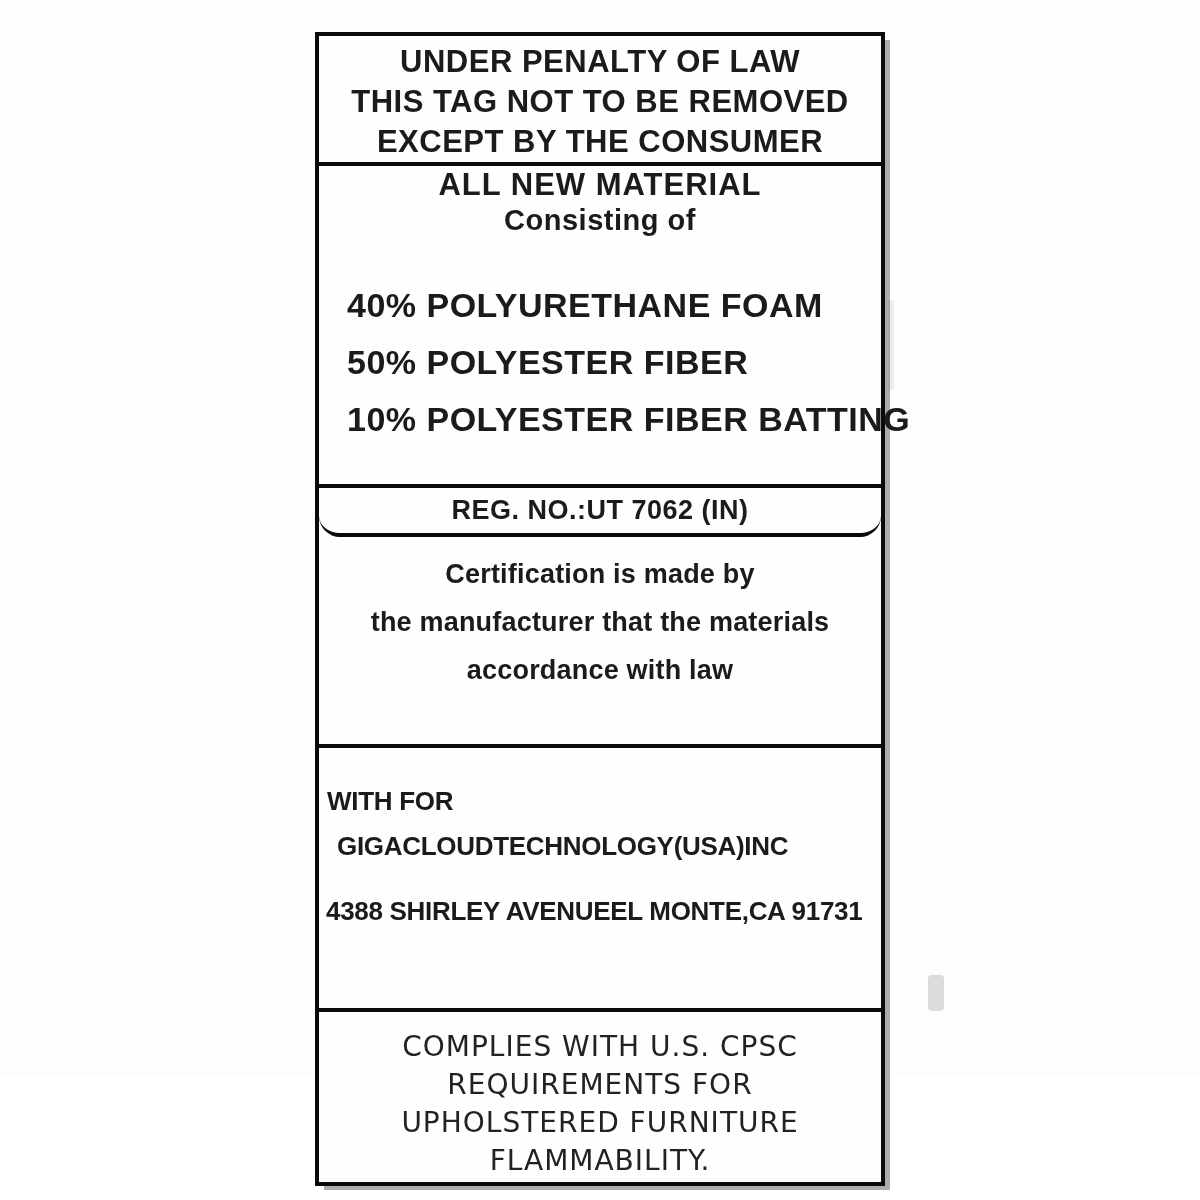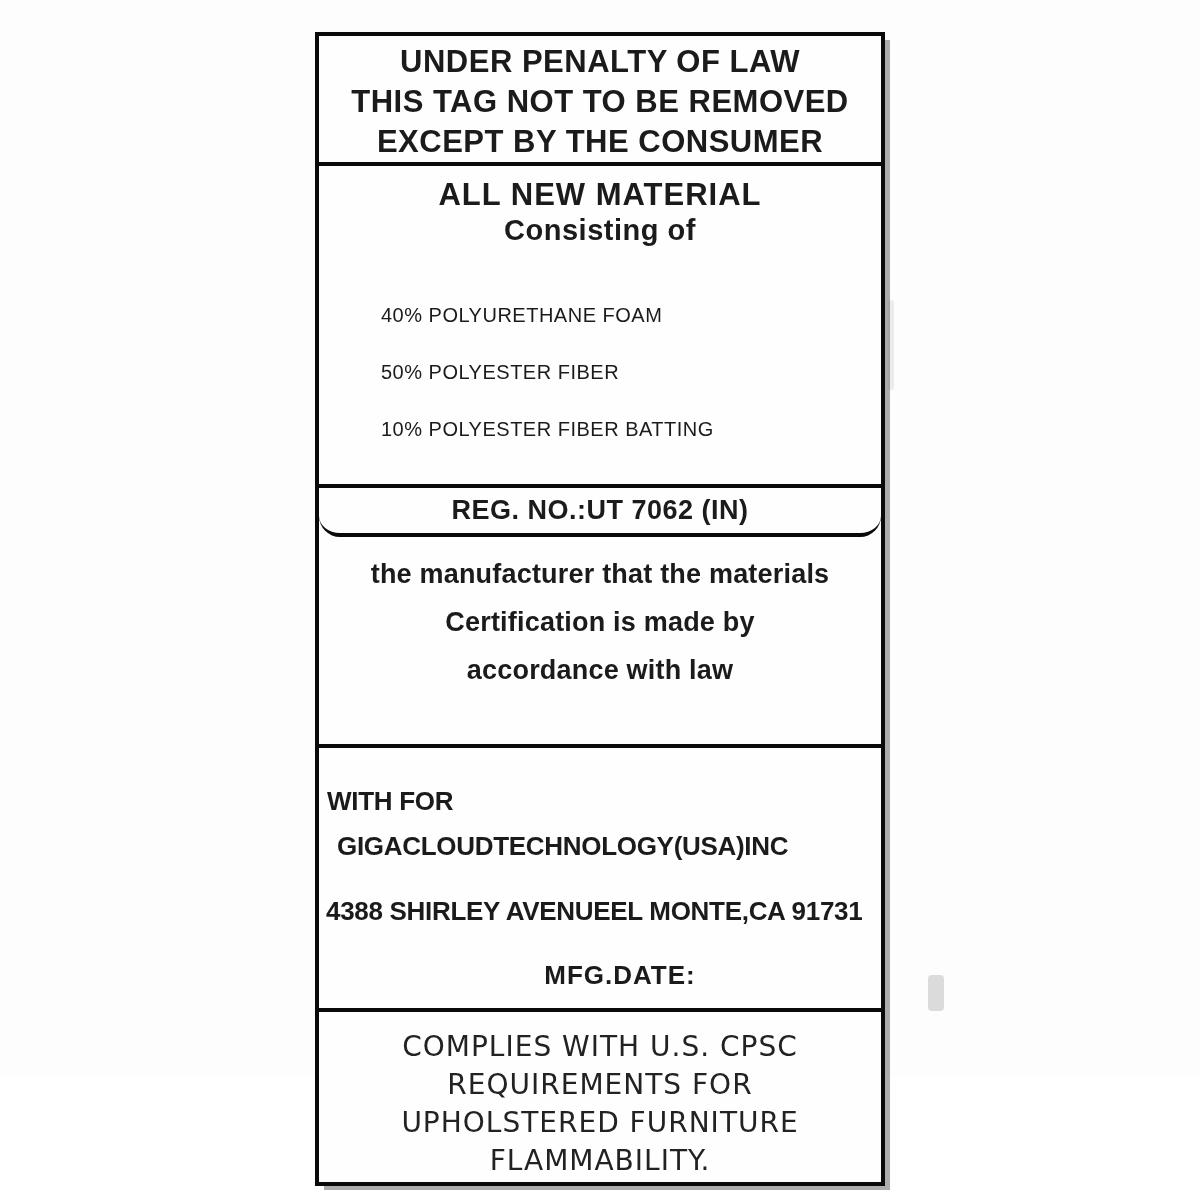--- a/index.html
+++ b/index.html
@@ -34,41 +34,39 @@
     font-weight: bold;
     font-size: 31px;
     line-height: 40px;
     letter-spacing: 0.5px;
   }
 
   
   .sec-materials { height: 322px; }
   .materials-heading {
     text-align: center;
-    padding-top: 10px;
     font-weight: bold;
     font-size: 31px;
     line-height: 37px;
     letter-spacing: 1px;
   }
   .materials-subheading {
     text-align: center;
     font-weight: bold;
     font-size: 29px;
     line-height: 34px;
     letter-spacing: 0.5px;
   }
   .materials-items { margin-top: 40px; padding-left: 28px; }
   .material-item {
-    font-weight: normal;
-    font-size: 20px;
+    font-weight: bold;
+    font-size: 34px;
     line-height: 57px;
     letter-spacing: 0.5px;
     white-space: nowrap;
-    margin-left: 34px;
   }
 
   
   .sec-regno {
     height: 49px;
     display: flex; align-items: center; justify-content: center;
     font-weight: bold;
     font-size: 27px;
     letter-spacing: 0.5px;
     border-radius: 21px;
@@ -141,30 +139,29 @@
         <div class="material-item">50% POLYESTER FIBER</div>
         <div class="material-item">10% POLYESTER FIBER BATTING</div>
       </div>
     </div>
 
     <div class="section sec-regno">
       <span>REG. NO.:UT 7062 (IN)</span>
     </div>
 
     <div class="section sec-cert">
+      <div class="cert-line">Certification is made by</div>
       <div class="cert-line">the manufacturer that the materials</div>
-      <div class="cert-line">Certification is made by</div>
       <div class="cert-line">accordance with law</div>
     </div>
 
     <div class="section sec-madefor">
       <div class="madefor-label">WITH FOR</div>
       <div class="madefor-company">GIGACLOUDTECHNOLOGY(USA)INC</div>
       <div class="madefor-address">4388 SHIRLEY AVENUEEL MONTE,CA 91731</div>
-      <div class="mfg-date">MFG.DATE:</div>
     </div>
 
     <div class="section sec-comply">
       <div>COMPLIES WITH U.S. CPSC</div>
       <div>REQUIREMENTS FOR</div>
       <div>UPHOLSTERED FURNITURE</div>
       <div>FLAMMABILITY.</div>
     </div>
 
   </div>

